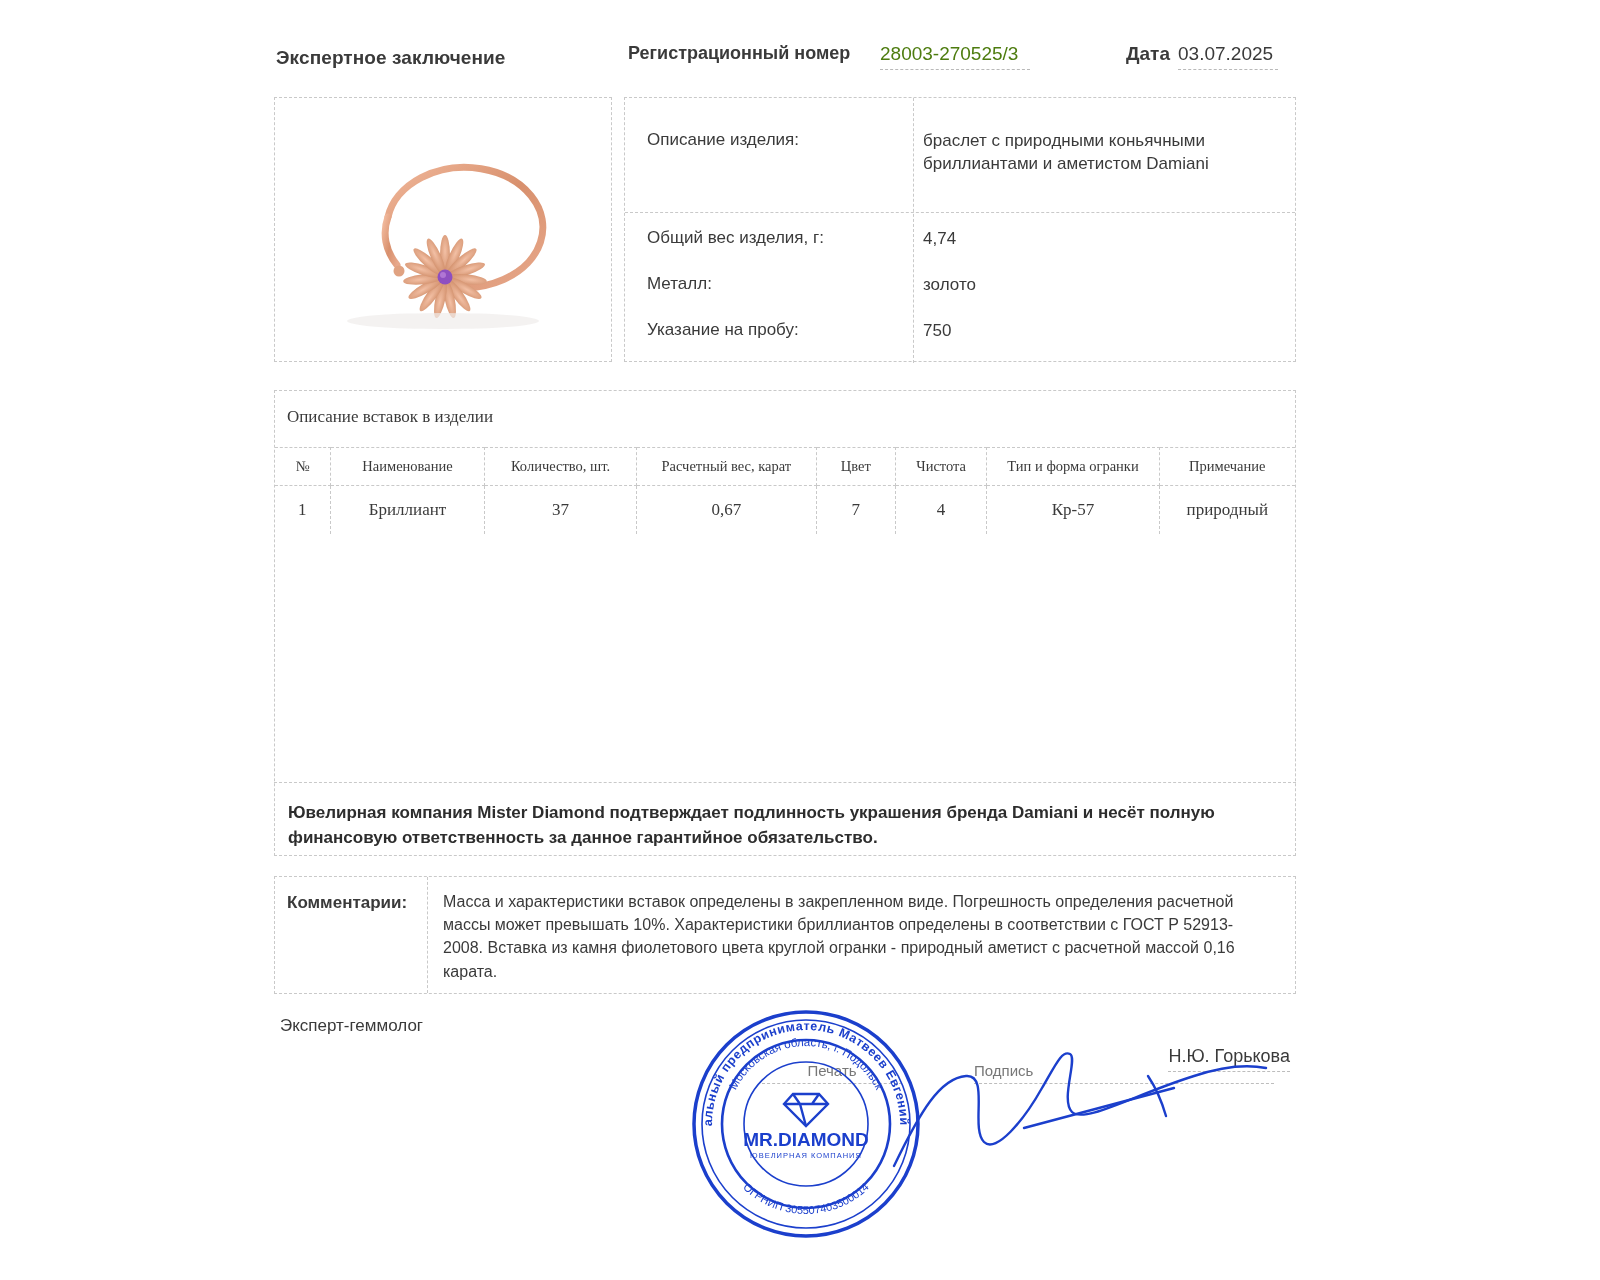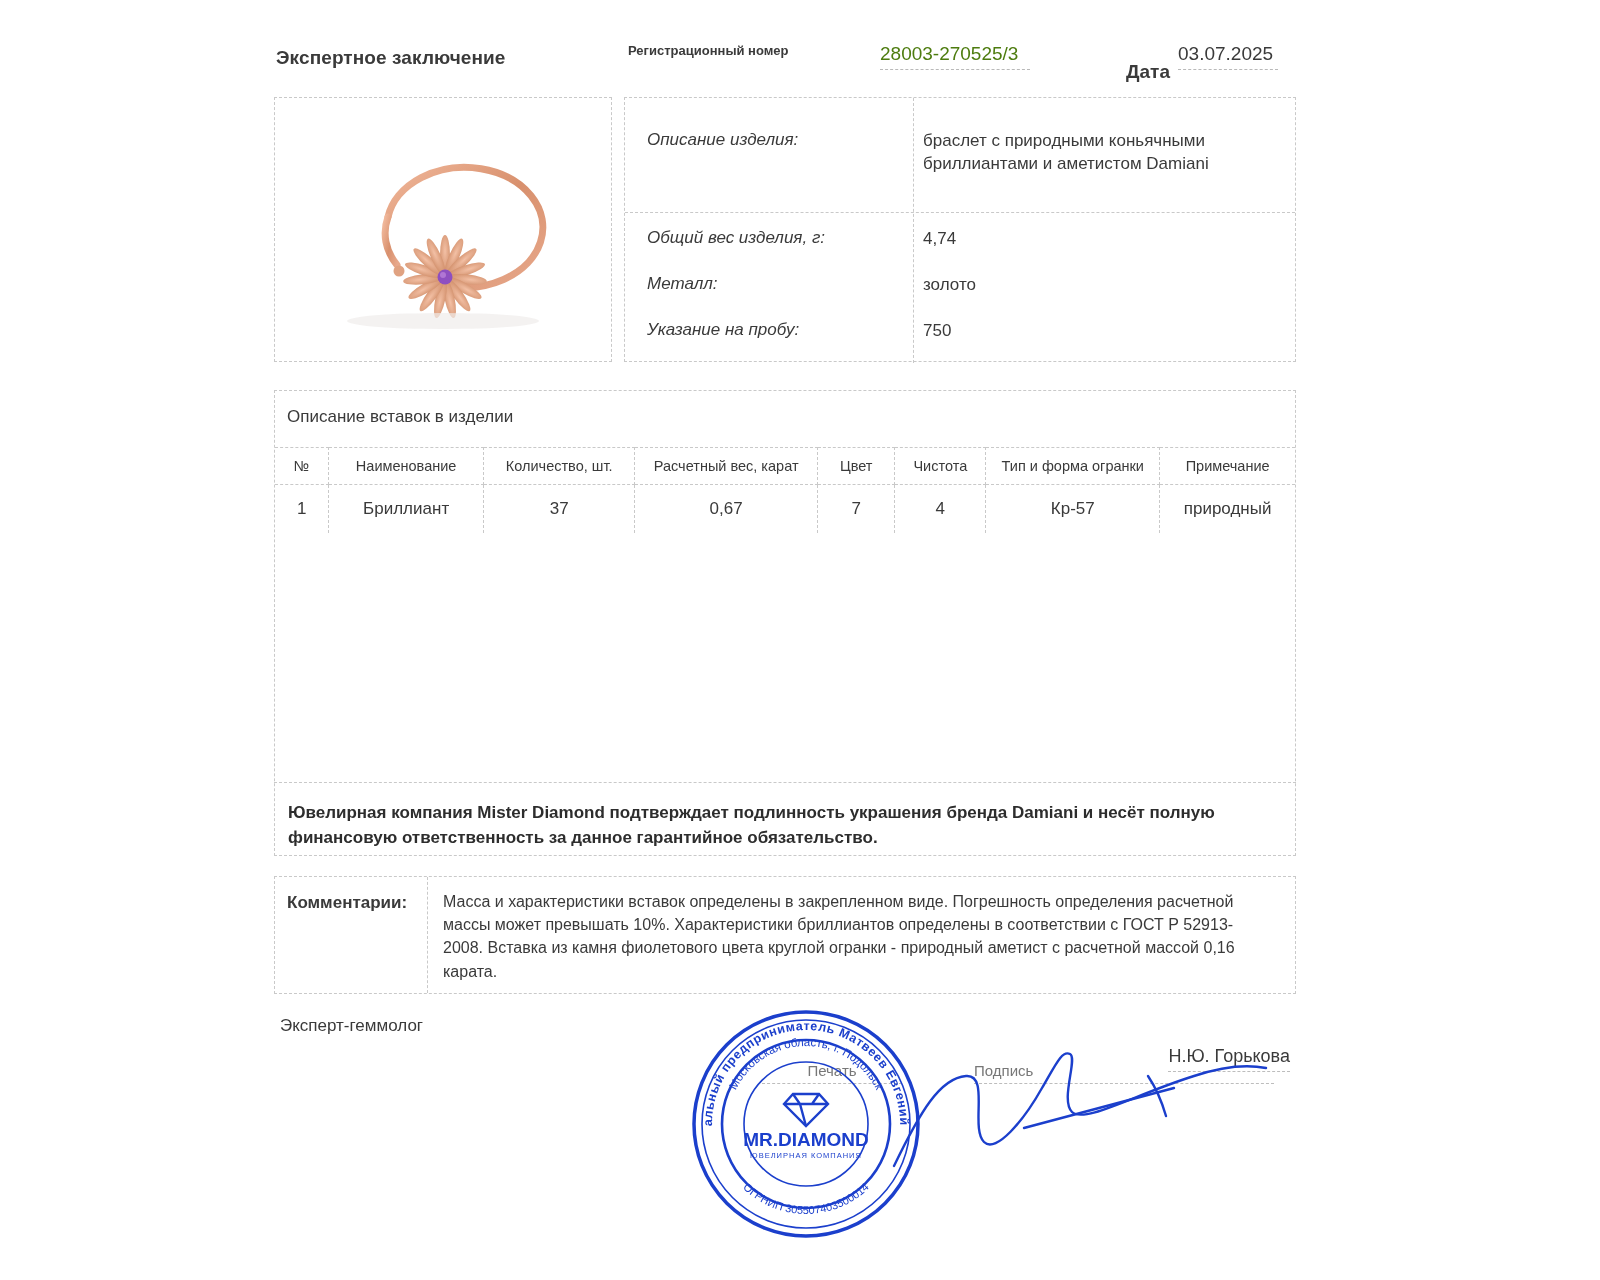--- a/index.html
+++ b/index.html
@@ -36,42 +36,41 @@
   .header-title {
     font-size: 19px;
     font-weight: bold;
     color: #3a3a3a;
     letter-spacing: .1px;
   }
   .header-reg-label {
     position: absolute;
     left: 352px;
     top: 3px;
-    font-size: 13px;
+    font-size: 18px;
     font-weight: bold;
     color: #3a3a3a;
   }
   .header-reg-value {
     position: absolute;
     left: 604px;
     top: 3px;
     font-size: 19px;
     color: #4d7c0f;
     border-bottom: 1px dashed #b9b9b9;
     padding-bottom: 4px;
     min-width: 150px;
   }
   .header-date-label {
     position: absolute;
     left: 850px;
     top: 3px;
     font-size: 19px;
     font-weight: bold;
     color: #3a3a3a;
-    margin-top: 18px;
   }
   .header-date-value {
     position: absolute;
     left: 902px;
     top: 3px;
     font-size: 19px;
     color: #3a3a3a;
     border-bottom: 1px dashed #b9b9b9;
     padding-bottom: 4px;
     min-width: 100px;
@@ -112,21 +111,20 @@
     width: 100%;
     box-sizing: border-box;
     font-size: 17px;
     color: #3a3a3a;
   }
   .detail-label {
     position: absolute;
     left: 22px;
     top: 0;
     white-space: nowrap;
-    font-style: italic;
   }
   .detail-value {
     position: absolute;
     left: 298px;
     top: 0;
     width: 360px;
     line-height: 1.35;
   }
   .vline {
     position: absolute;
@@ -146,20 +144,21 @@
 
   
   .inserts-box {
     position: absolute;
     left: 274px;
     top: 390px;
     width: 1022px;
     height: 466px;
     border: 1px dashed #c9c9c9;
     box-sizing: border-box;
+    font-family: Liberation Serif, serif;
   }
   .inserts-title {
     position: absolute;
     left: 12px;
     top: 16px;
     font-size: 17px;
     color: #3a3a3a;
   }
   table.inserts {
     position: absolute;

